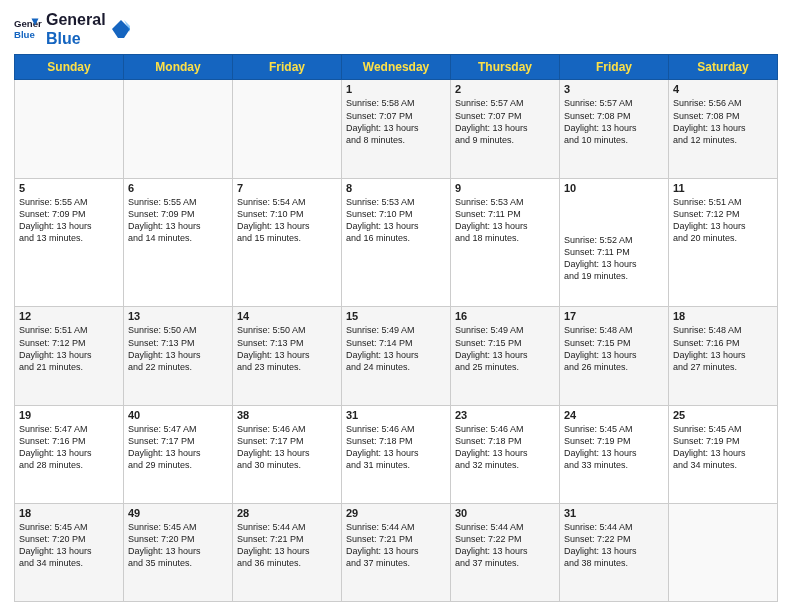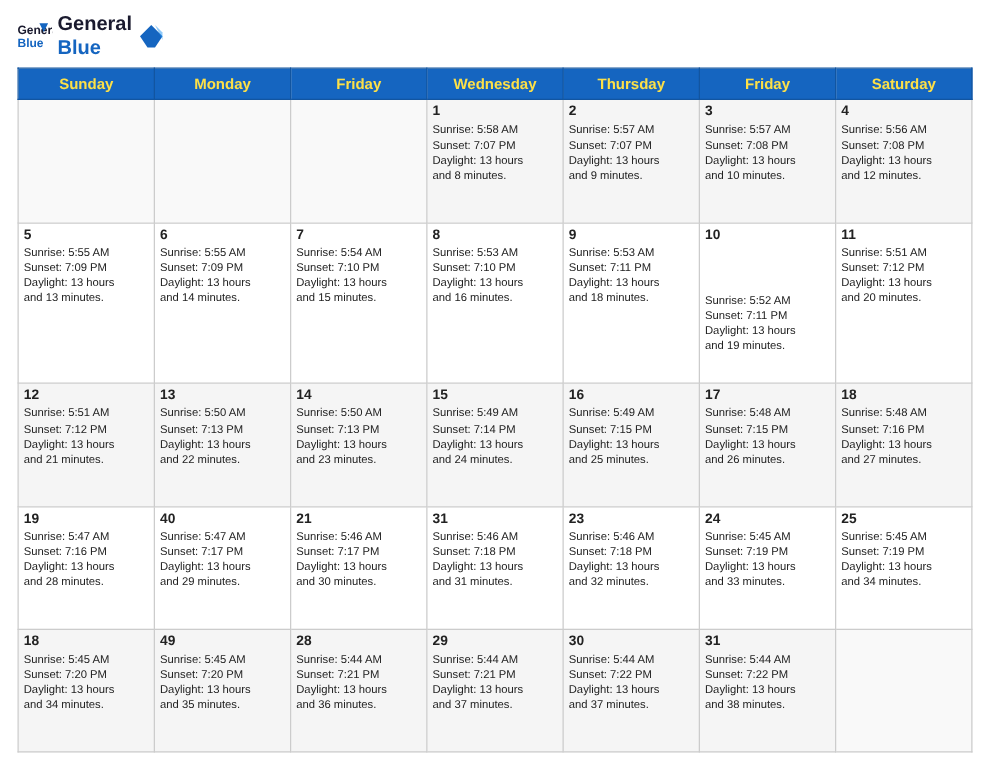--- a/index.html
+++ b/index.html
@@ -274,21 +274,21 @@
 and 28 minutes.</div>
           </td>
           <td>
             <span class="day-number">40</span>
             <div class="day-info" style="white-space: pre-line;">Sunrise: 5:47 AM
 Sunset: 7:17 PM
 Daylight: 13 hours
 and 29 minutes.</div>
           </td>
           <td>
-            <span class="day-number">21</span>
+            <span class="day-number">38</span>
             <div class="day-info" style="white-space: pre-line;">Sunrise: 5:46 AM
 Sunset: 7:17 PM
 Daylight: 13 hours
 and 30 minutes.</div>
           </td>
           <td>
             <span class="day-number">31</span>
             <div class="day-info" style="white-space: pre-line;">Sunrise: 5:46 AM
 Sunset: 7:18 PM
 Daylight: 13 hours

